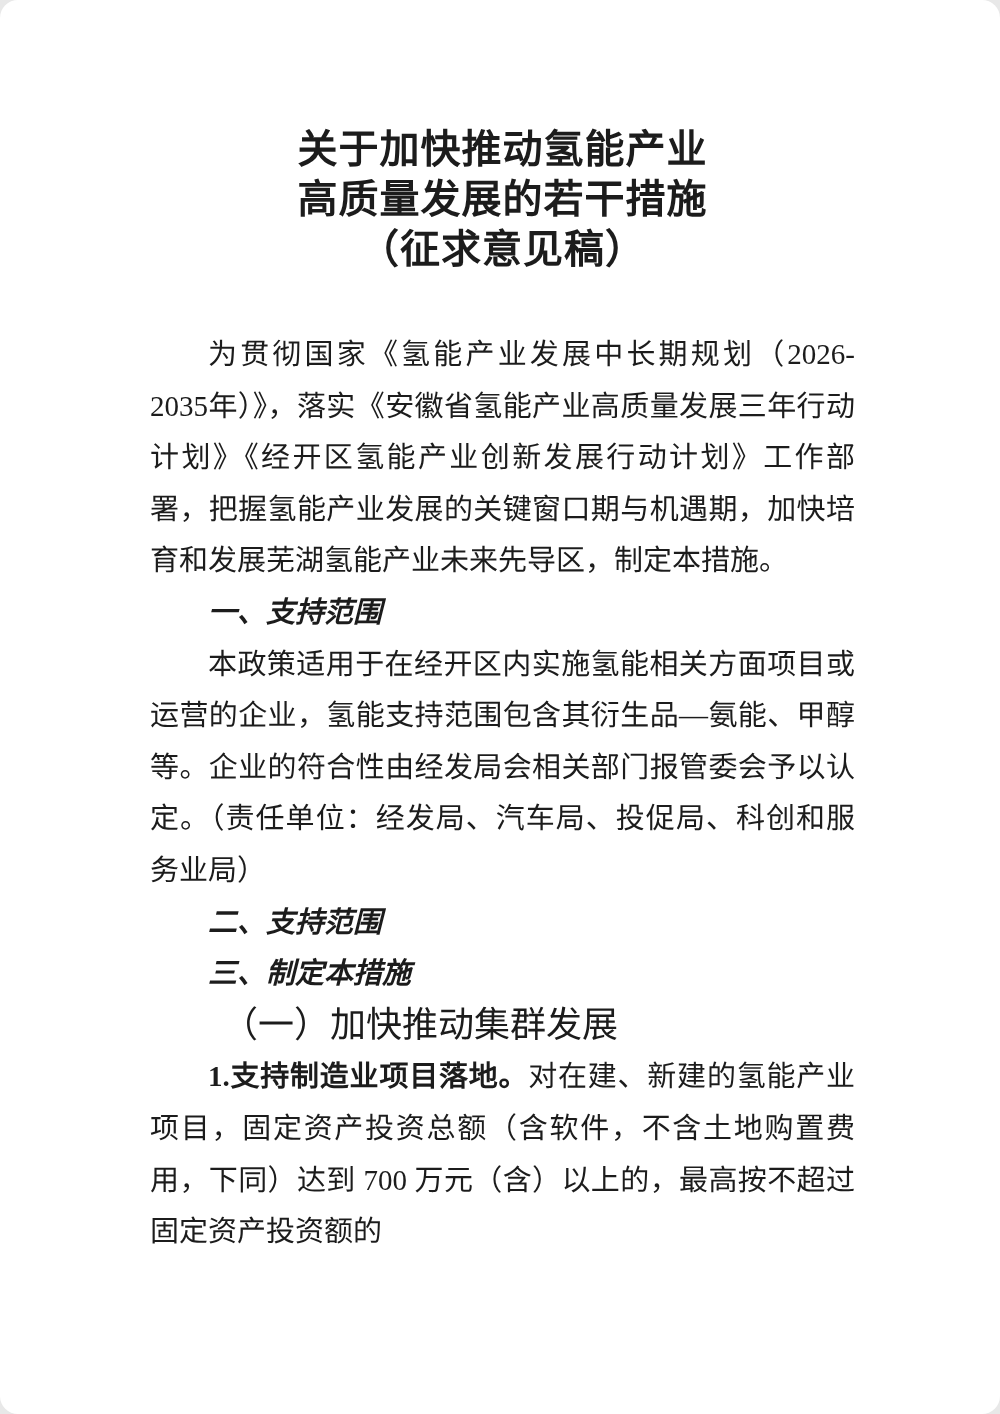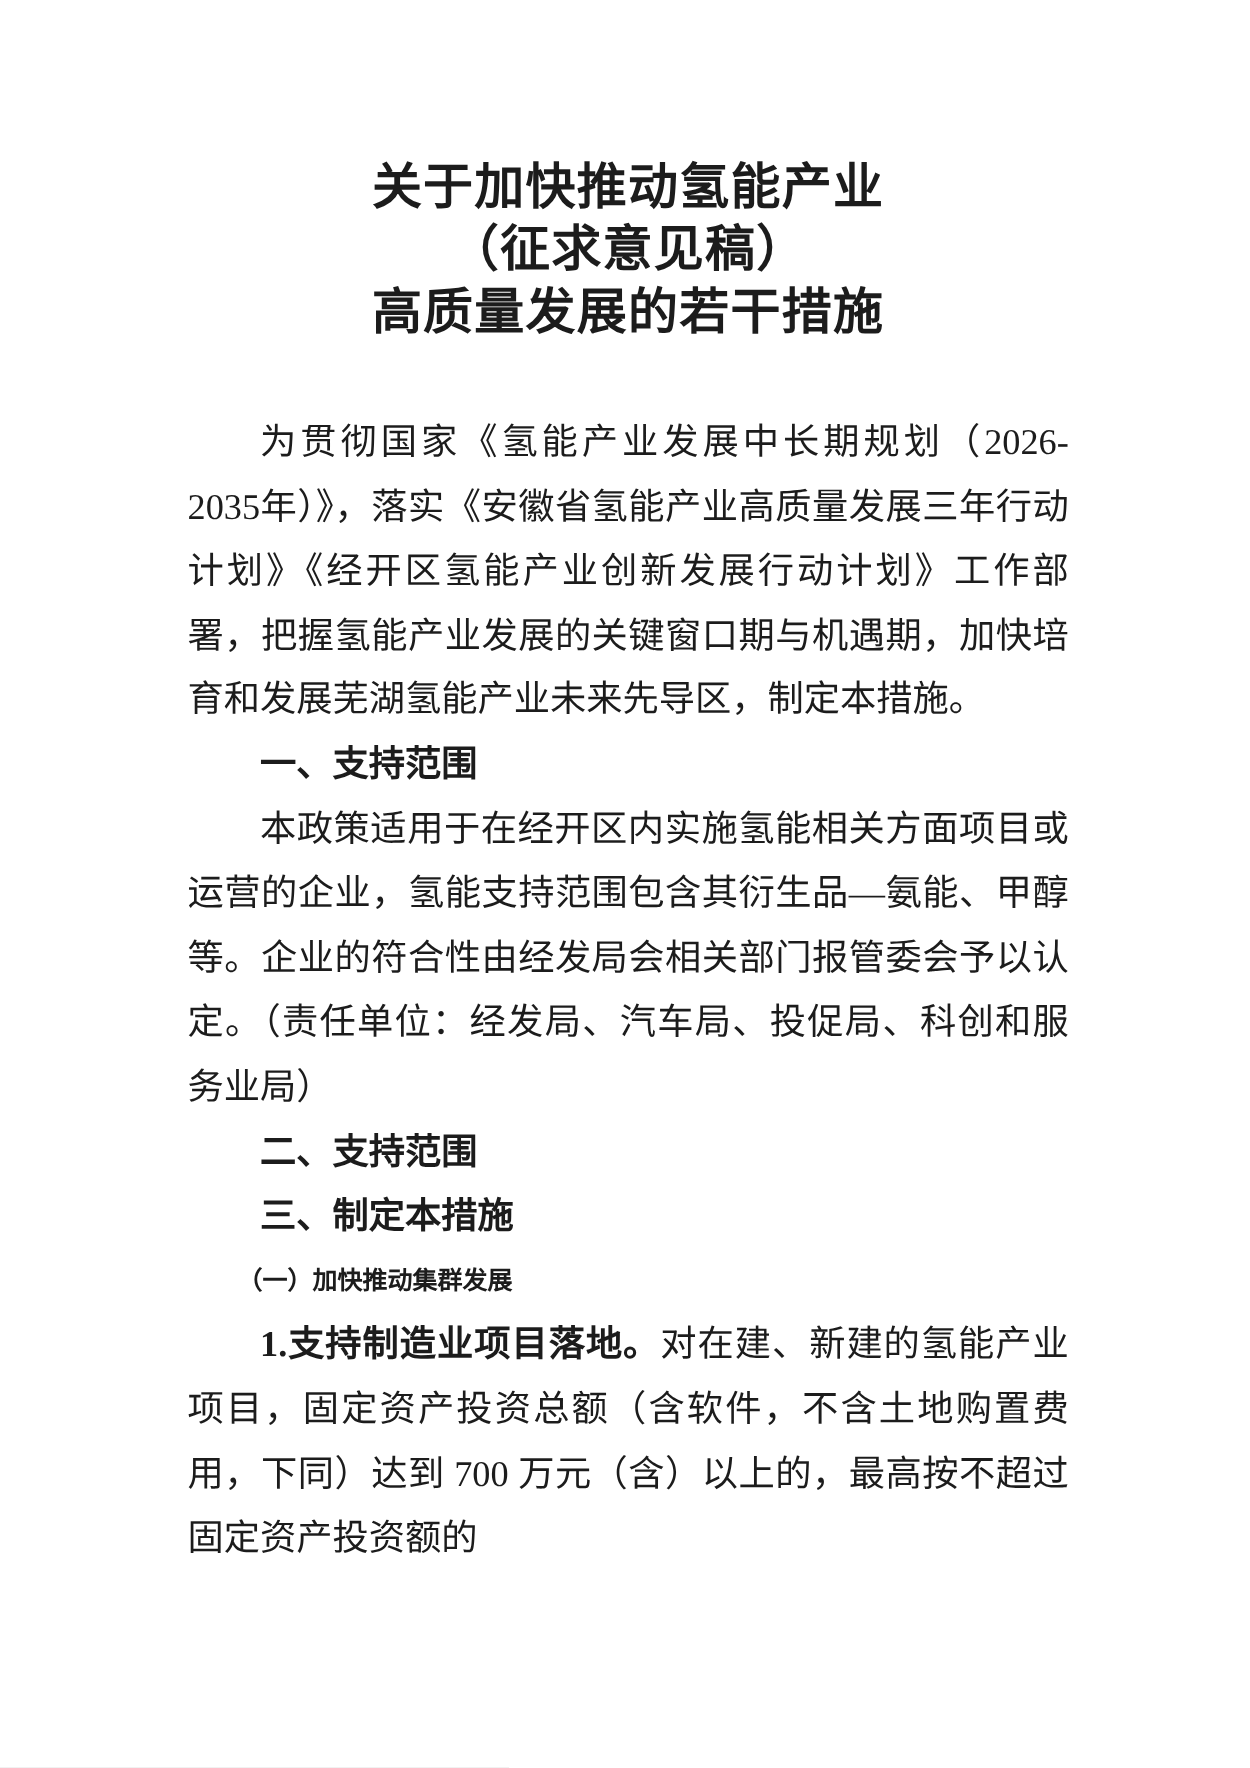--- a/index.html
+++ b/index.html
@@ -12,20 +12,21 @@
     font-family: "Liberation Serif", "DejaVu Serif", serif;
   }
   .page {
     position: relative;
     width: 1000px;
     height: 1414px;
     margin: 0 auto;
     background: var(--paper);
     color: var(--ink);
     overflow: hidden;
+    border-radius: 18px;
   }
   .content {
     padding: 125px 145px 0 150px; 
   }
   
   .doc-title {
     text-align: center;
     font-weight: bold;
     font-size: 40px;
     line-height: 50px;
@@ -42,42 +43,43 @@
   .para {
     text-indent: 2em;
   }
   
   .heading-sans {
     font-family: "Liberation Sans", "DejaVu Sans", sans-serif;
     font-size: 29px;
     font-weight: bold;
     line-height: 51.6px;
     text-indent: 2em;
+    font-style: italic;
   }
   
   .heading-kai {
-    font-size: 20px;
-    font-weight: bold;
+    font-size: 36px;
+    font-weight: normal;
     line-height: 51.6px;
     text-indent: 2em;
   }
   .lead-bold {
     font-weight: bold;
   }
 </style>
 </head>
 <body>
 
 <div class="page">
   <div class="content">
 
     <header class="doc-title">
       <div>关于加快推动氢能产业</div>
+      <div>高质量发展的若干措施</div>
       <div>（征求意见稿）</div>
-      <div>高质量发展的若干措施</div>
     </header>
 
     <main class="doc-body">
 
       <p class="para">为贯彻国家《氢能产业发展中长期规划（2026-2035年）》，落实《安徽省氢能产业高质量发展三年行动计划》《经开区氢能产业创新发展行动计划》工作部署，把握氢能产业发展的关键窗口期与机遇期，加快培育和发展芜湖氢能产业未来先导区，制定本措施。</p>
 
       <h2 class="heading-sans">一、支持范围</h2>
       <p class="para">本政策适用于在经开区内实施氢能相关方面项目或运营的企业，氢能支持范围包含其衍生品—氨能、甲醇等。企业的符合性由经发局会相关部门报管委会予以认定。（责任单位：经发局、汽车局、投促局、科创和服务业局）</p>
 
       <h2 class="heading-sans">二、支持范围</h2>

